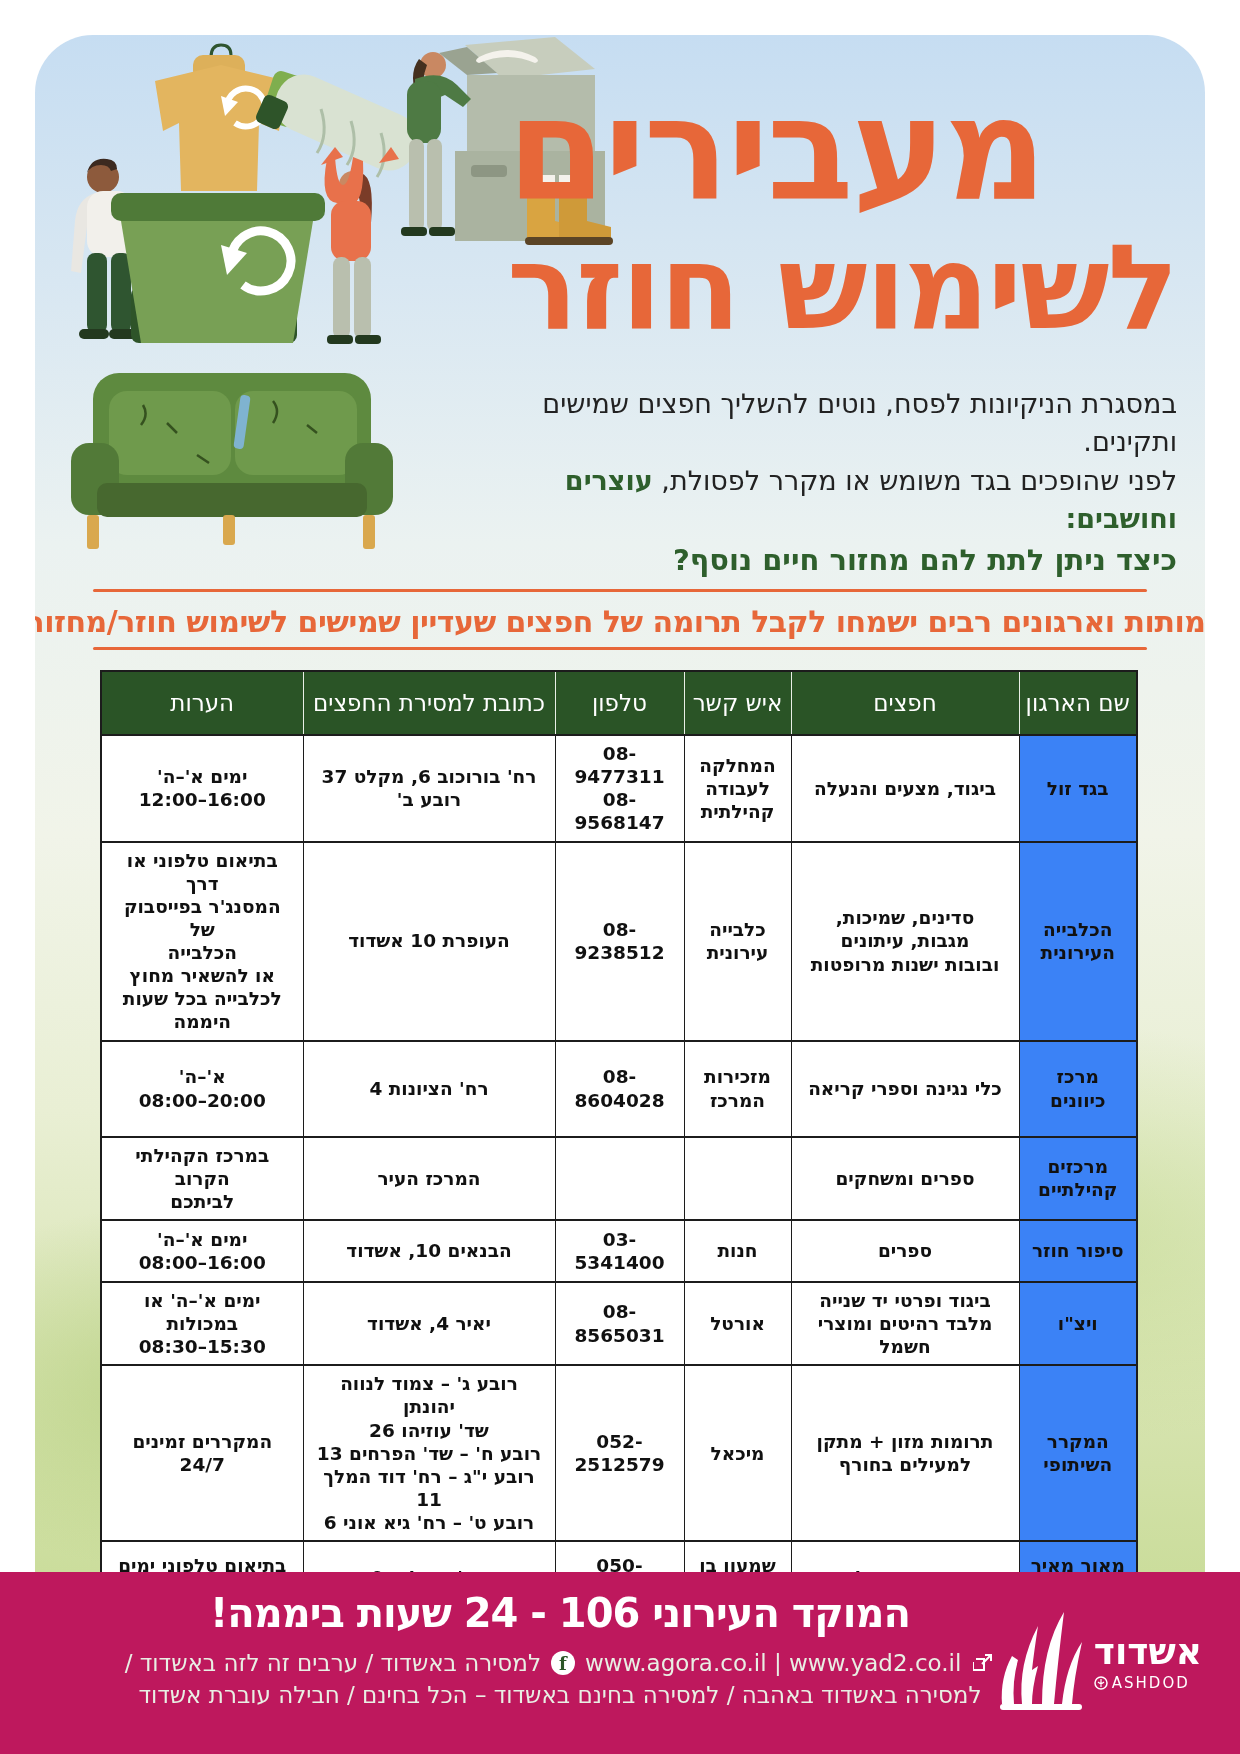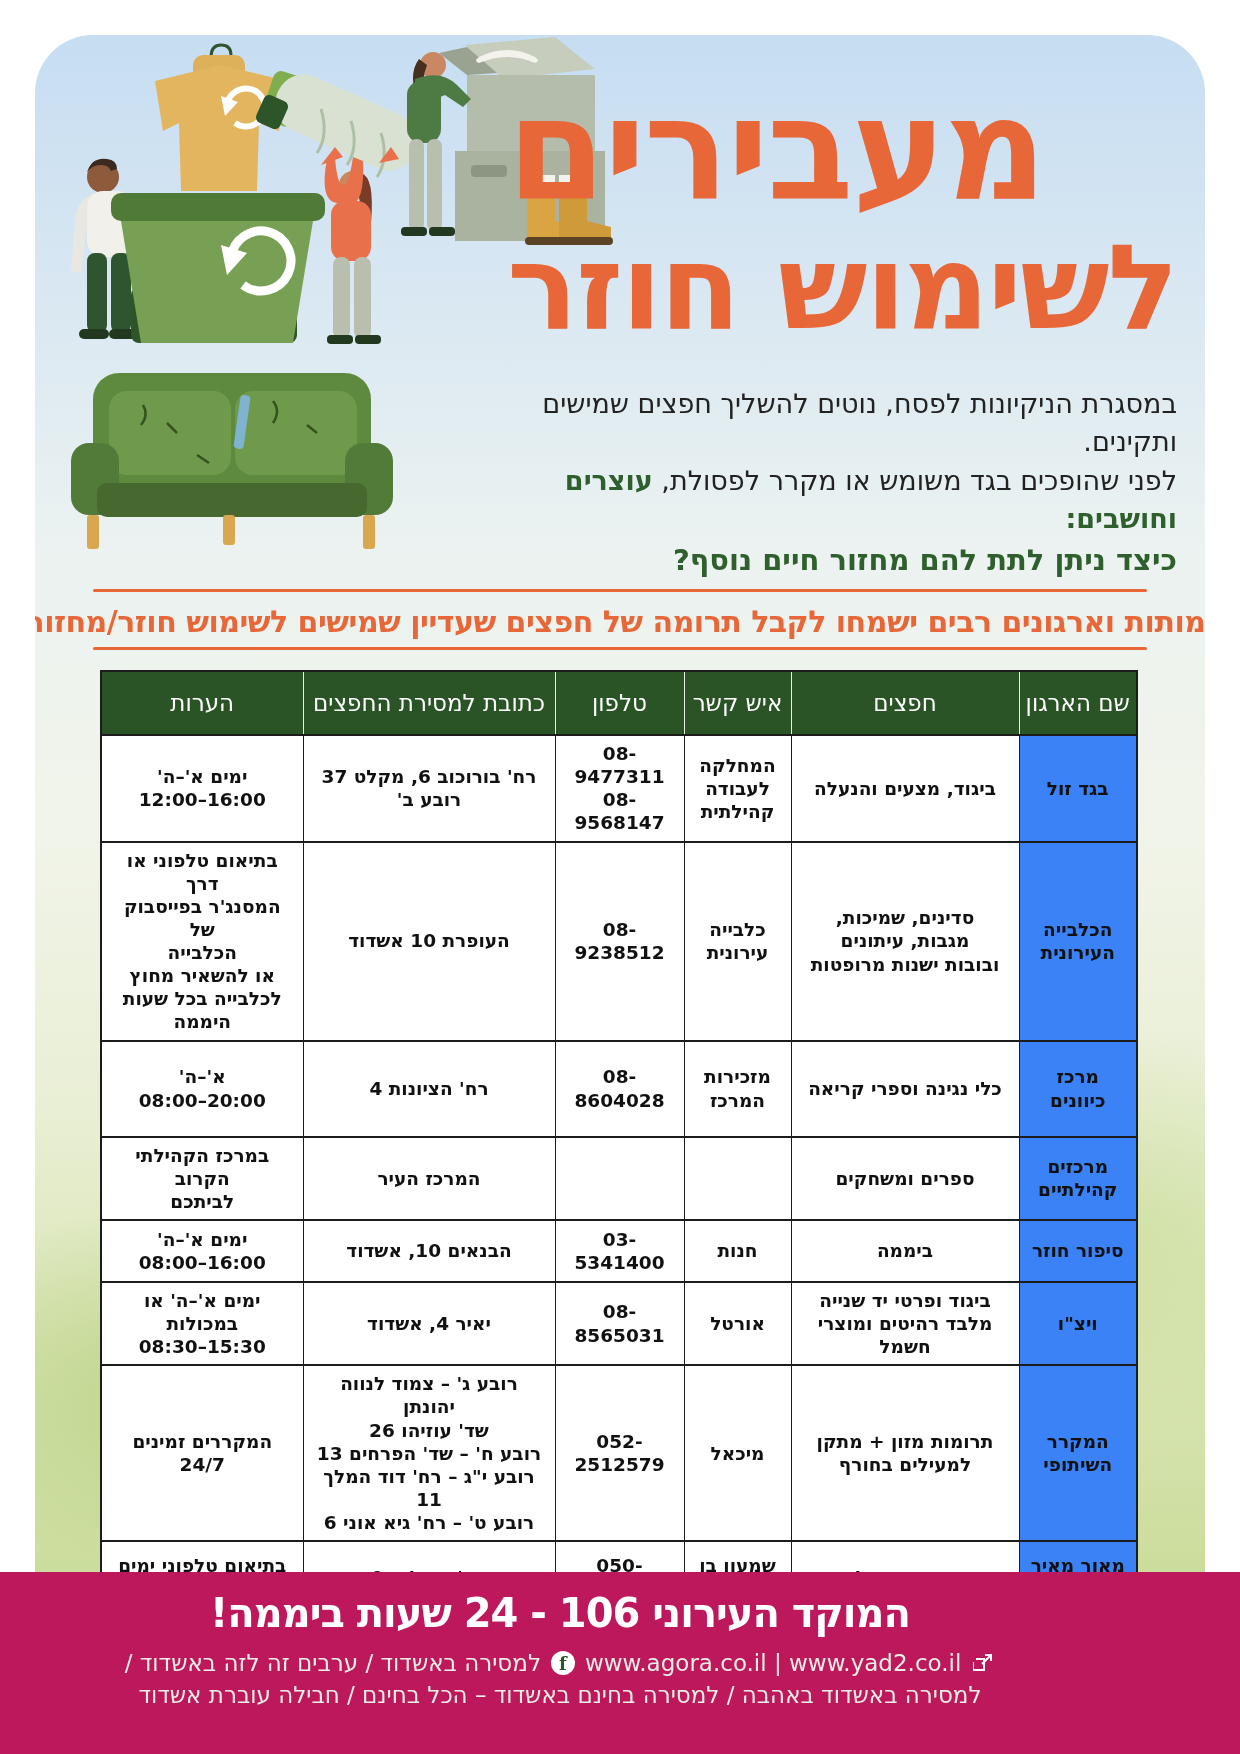--- a/index.html
+++ b/index.html
@@ -260,21 +260,21 @@
 קהילתיים</td>
           <td>ספרים ומשחקים</td>
           <td></td>
           <td class="phone"></td>
           <td>המרכז העיר</td>
           <td>במרכז הקהילתי הקרוב
 לביתכם</td>
         </tr>
         <tr class="rh5">
           <td class="org">סיפור חוזר</td>
-          <td>ביממה</td>
+          <td>ספרים</td>
           <td>חנות</td>
           <td class="phone">03-5341400</td>
           <td>הבנאים 10, אשדוד</td>
           <td>ימים א'–ה'
 16:00–08:00</td>
         </tr>
         <tr class="rh6">
           <td class="org">ויצ"ו</td>
           <td>ביגוד ופרטי יד שנייה
 מלבד רהיטים ומוצרי חשמל</td>
@@ -325,14 +325,33 @@
               <path d="M3 6 h8 v11 h-11 v-8" fill="none" stroke="#fff" stroke-width="2"></path>
               <path d="M9 11 L18 2 M12 2 h6 v6" fill="none" stroke="#fff" stroke-width="2"></path>
             </svg>
         </span>
         <span class="urls">www.agora.co.il | www.yad2.co.il</span>
         <span class="icon-chip fb">f</span>
         <span>למסירה באשדוד / ערבים זה לזה באשדוד /</span>
       </div>
       <div class="footer-line2">למסירה באשדוד באהבה / למסירה בחינם באשדוד – הכל בחינם / חבילה עוברת אשדוד</div>
     </div>
+    <div class="logo">
+      <div class="logo-texts">
+        <div class="logo-he">אשדוד</div>
+        <div class="logo-en">
+          <svg width="14" height="14" viewBox="0 0 14 14">
+              <circle cx="7" cy="7" r="6" fill="none" stroke="#fff" stroke-width="1.5"></circle>
+              <path d="M7 3 v8 M4 6 q3 3 6 0" stroke="#fff" stroke-width="1.2" fill="none"></path>
+            </svg>
+          <span>ASHDOD</span>
+        </div>
+      </div>
+      <svg width="86" height="110" viewBox="0 0 86 110">
+        <path d="M4 96 Q2 70 14 48 L20 52 Q14 74 16 96 Z" fill="#fff"></path>
+        <path d="M24 96 Q20 56 40 18 Q36 44 34 62 L40 58 Q34 80 34 96 Z" fill="#fff"></path>
+        <path d="M44 96 Q44 40 66 4 Q60 52 56 96 Z" fill="#fff"></path>
+        <path d="M64 96 Q68 58 84 34 Q76 70 74 96 Z" fill="#fff"></path>
+        <rect x="2" y="96" width="82" height="6" rx="3" fill="#fff"></rect>
+      </svg>
+    </div>
   </div>
 </div>
 
 </body></html>

